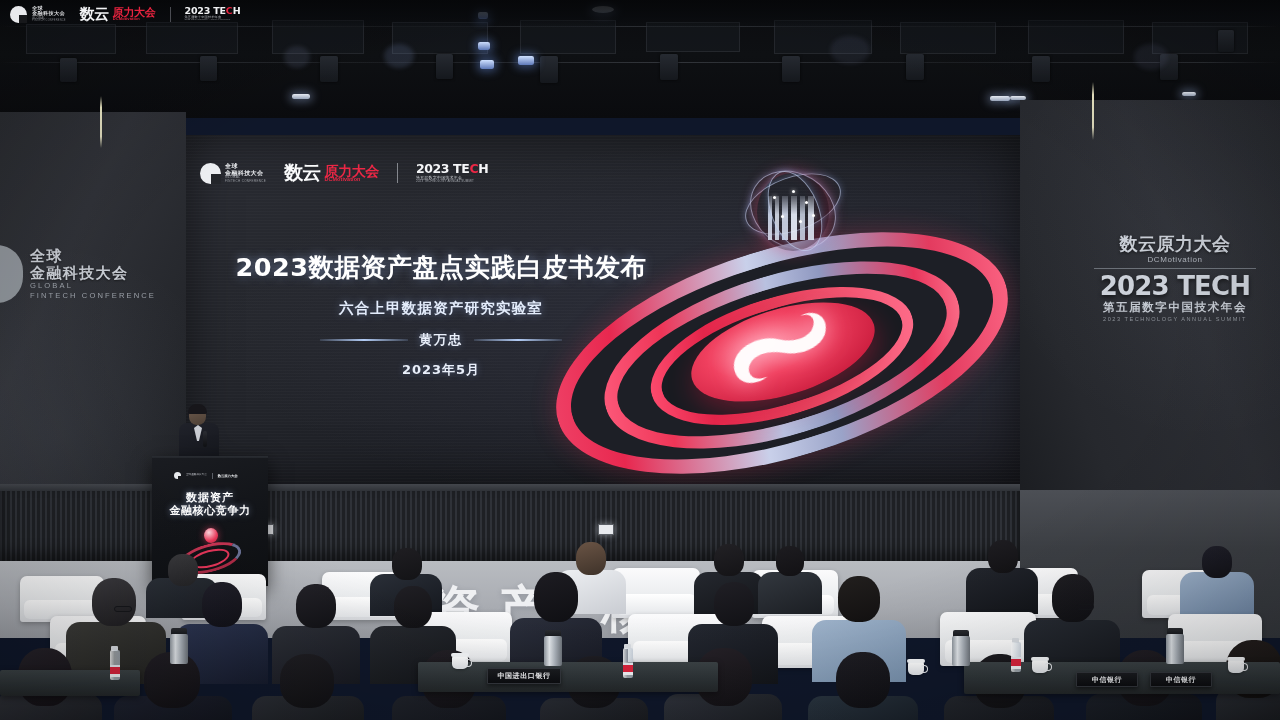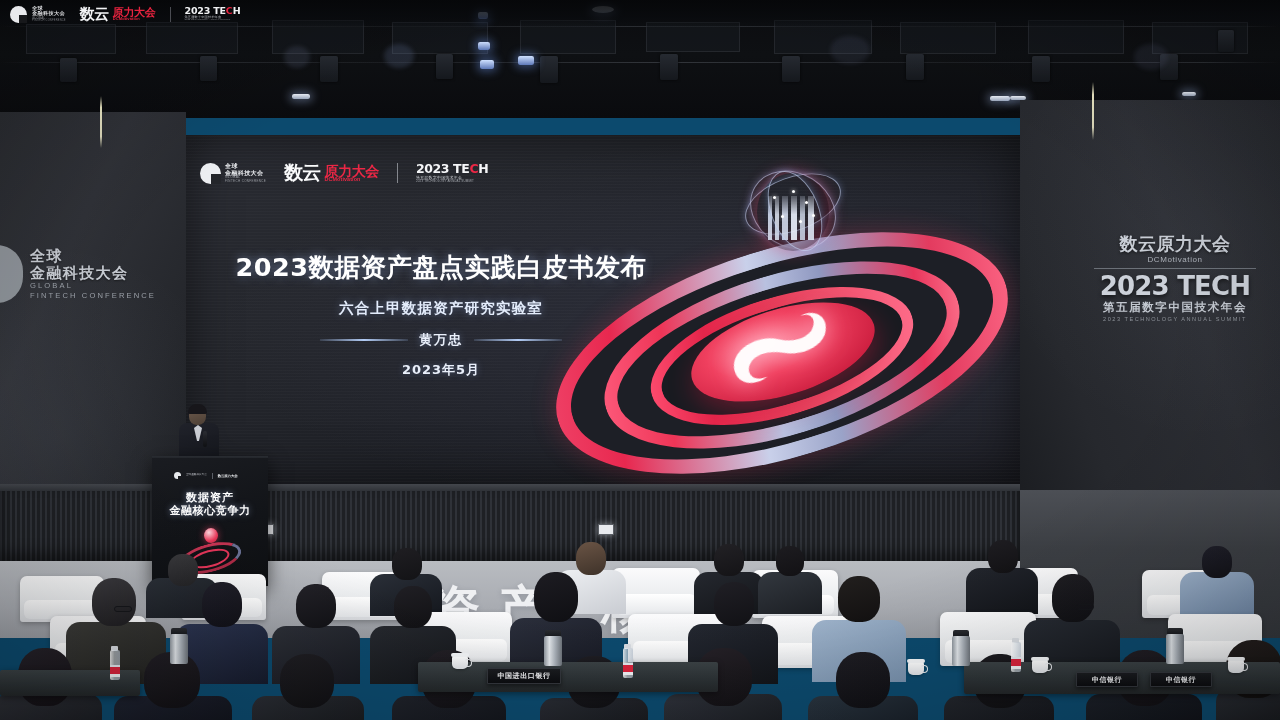--- a/index.html
+++ b/index.html
@@ -6,21 +6,21 @@
   html, body {
     width: 1280px; height: 720px;
     background: #08090b;
     font-family: "Liberation Sans", sans-serif;
     overflow: hidden;
   }
   #stage-scene {
     position: relative;
     width: 1280px; height: 720px;
     overflow: hidden;
-    background: #0c4a6e;
+    background: #0f172a;
   }
 
   
   .overlay-bar {
     position: absolute; left: 0; top: 0;
     width: 1280px; height: 28px;
     z-index: 90;
     display: flex; align-items: center;
     padding-left: 10px; gap: 14px;
     background: linear-gradient(180deg, rgba(6,7,9,.96) 0%, rgba(8,10,13,.72) 62%, rgba(9,11,14,0) 100%);

